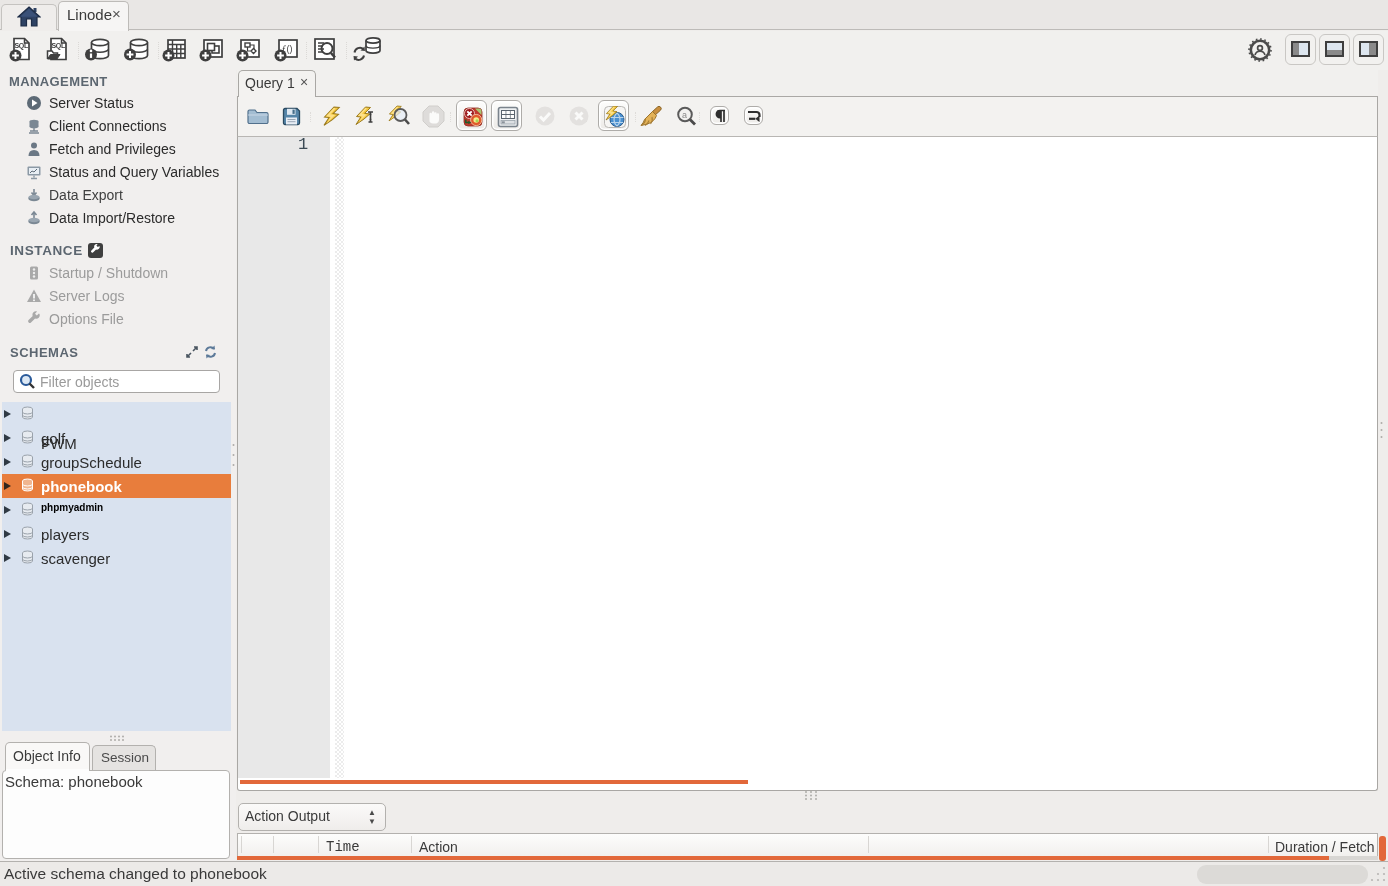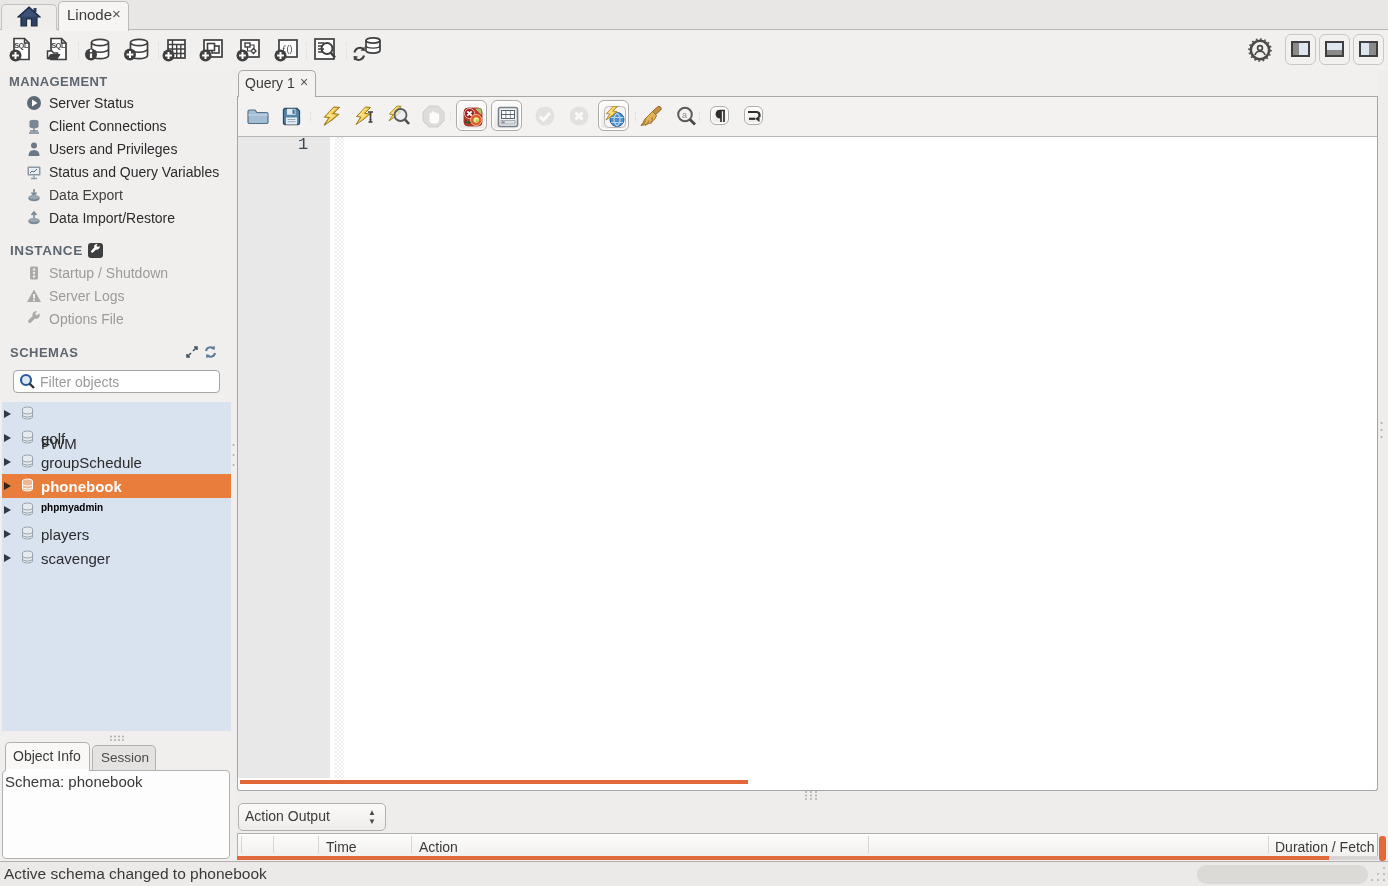--- a/index.html
+++ b/index.html
@@ -140,21 +140,21 @@
           <ellipse cx="8" cy="8.5" rx="4.5" ry="1.8" fill="#7b8894"></ellipse>
           <path d="M8 10 v3 M3 15 h10 M4 13 h8" stroke="#7b8894" stroke-width="1.4" fill="none"></path>
         </svg></span>
       <span class="abs" style="left:49px;top:3px;font-size:14px;color:#2b2b2b;white-space:nowrap;">Client Connections</span>
     </div>
     <div class="abs" style="left:0;top:46px;width:236px;height:23px;">
       <span class="abs" style="left:26px;top:3px;width:16px;height:16px;"><svg width="16" height="16">
           <circle cx="8" cy="4.5" r="3" fill="#6b7885"></circle>
           <path d="M2.5 15 q0-6 5.5-6 q5.5 0 5.5 6 Z" fill="#6b7885"></path>
         </svg></span>
-      <span class="abs" style="left:49px;top:3px;font-size:14px;color:#2b2b2b;white-space:nowrap;">Users and Privileges</span>
+      <span class="abs" style="left:49px;top:3px;font-size:14px;color:#2b2b2b;white-space:nowrap;">Fetch and Privileges</span>
     </div>
     <div class="abs" style="left:0;top:69px;width:236px;height:23px;">
       <span class="abs" style="left:26px;top:3px;width:16px;height:16px;"><svg width="16" height="16">
           <rect x="1.5" y="2.5" width="13" height="9" rx="1" fill="#8c99a5"></rect>
           <rect x="3" y="4" width="10" height="6" fill="#e8eef4"></rect>
           <path d="M4 9 l2-2 2 1 3-3" stroke="#5d6a76" stroke-width="1" fill="none"></path>
           <path d="M8 11.5 v2 M5 14.5 h6" stroke="#8c99a5" stroke-width="1.4"></path>
         </svg></span>
       <span class="abs" style="left:49px;top:3px;font-size:14px;color:#2b2b2b;white-space:nowrap;">Status and Query Variables</span>
     </div>
@@ -426,21 +426,21 @@
 <div class="abs" style="left:245px;top:808px;font-size:14px;color:#3a3a3a;text-align:center;">Action Output</div>
 <div class="abs" style="left:368px;top:808px;font-size:8px;color:#4a4a4a;">▲<br>▼</div>
 
 <div class="abs" style="left:237px;top:833px;width:1141px;height:23px;background:linear-gradient(#fdfdfc,#f2f0ee);border:1px solid #b3b1ae;border-bottom:none;"></div>
 <div class="abs" style="left:241px;top:836px;width:1px;height:17px;background:#d8d6d3;"></div>
 <div class="abs" style="left:273px;top:836px;width:1px;height:17px;background:#d8d6d3;"></div>
 <div class="abs" style="left:318px;top:836px;width:1px;height:17px;background:#d8d6d3;"></div>
 <div class="abs" style="left:411px;top:836px;width:1px;height:17px;background:#d8d6d3;"></div>
 <div class="abs" style="left:868px;top:836px;width:1px;height:17px;background:#d8d6d3;"></div>
 <div class="abs" style="left:1268px;top:836px;width:1px;height:17px;background:#d8d6d3;"></div>
-<div class="abs" style="left:326px;top:839px;font-size:14px;color:#3a3a3a;">Time</div>
+<div class="abs" style="left:326px;top:839px;font-size:14px;color:#3a3a3a;font-family:Liberation Mono, monospace;">Time</div>
 <div class="abs" style="left:419px;top:839px;font-size:14px;color:#3a3a3a;">Action</div>
 <div class="abs" style="left:875px;top:839px;font-size:14px;color:#3a3a3a;margin-top:30px;">Message</div>
 <div class="abs" style="left:1275px;top:839px;font-size:14px;color:#3a3a3a;white-space:nowrap;">Duration / Fetch</div>
 
 <div class="abs" style="left:237px;top:856px;width:1092px;height:4px;background:#e2683a;"></div>
 <div class="abs" style="left:1329px;top:856px;width:49px;height:4px;background:#d8d6d3;"></div>
 
 <div class="abs" style="left:1379px;top:836px;width:7px;height:25px;background:#e2683a;border-radius:3px;"></div>
 
 <svg class="abs" style="left:1379px;top:421px;" width="5" height="20">

